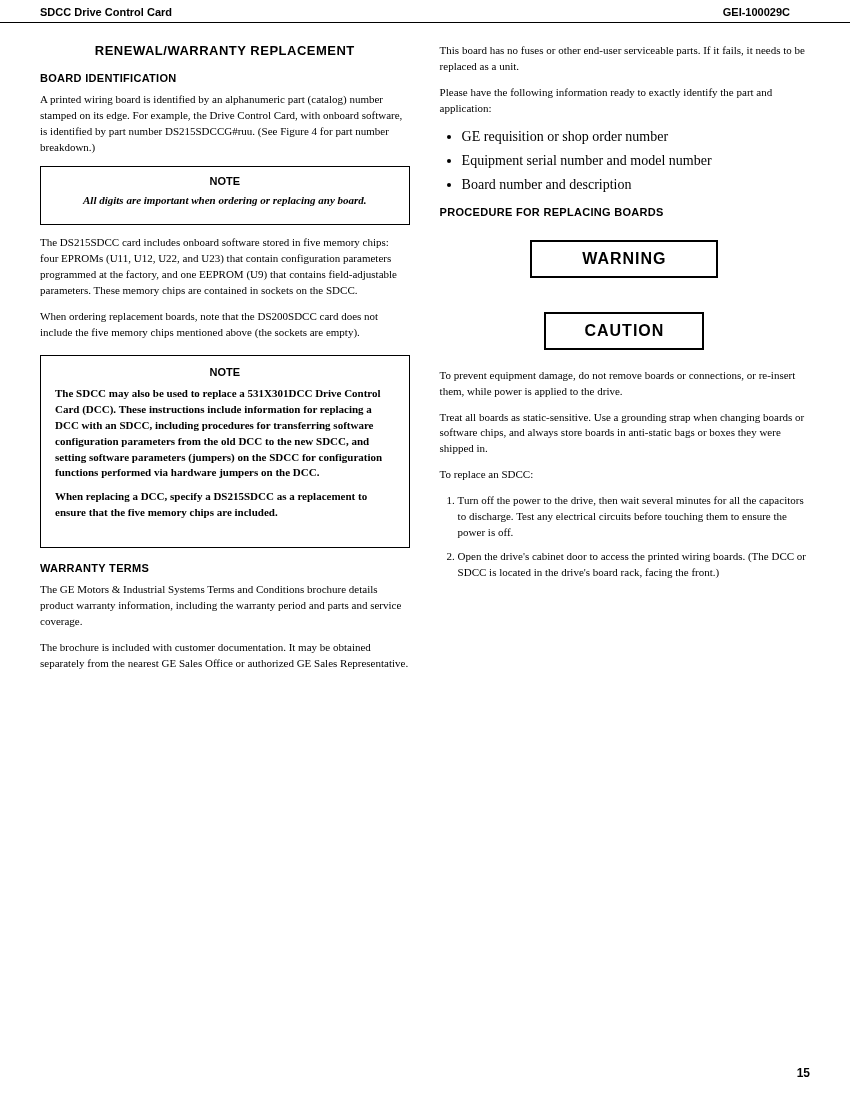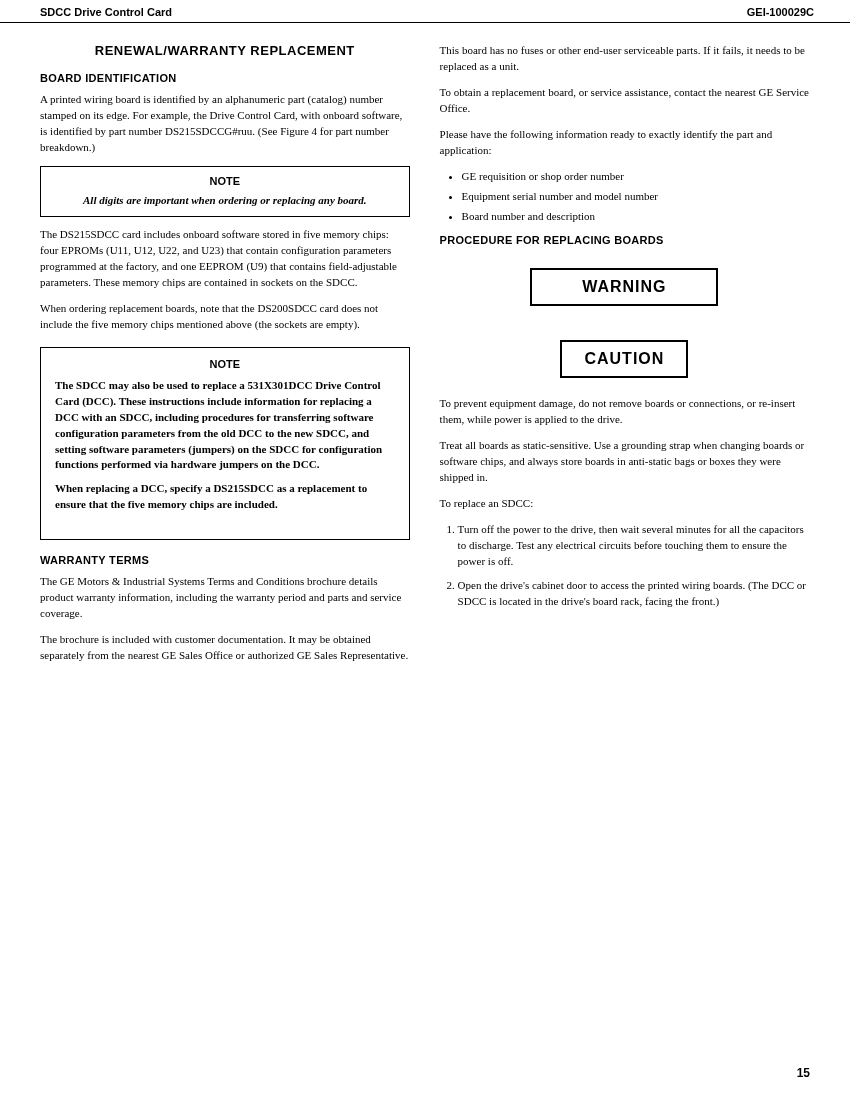--- a/index.html
+++ b/index.html
@@ -17,21 +17,21 @@
       background: #fff;
       padding: 0;
       position: relative;
     }
     
     .page-header {
       display: flex;
       justify-content: space-between;
       align-items: center;
       border-bottom: 1.5px solid #000;
-      padding: 6px 36px 4px 40px;
+      padding: 6px 60px 4px 40px;
       margin-bottom: 0;
     }
     .header-left {
       font-family: Arial, sans-serif;
       font-size: 11px;
       font-weight: bold;
     }
     .header-right {
       font-family: Arial, sans-serif;
       font-size: 11px;
@@ -94,21 +94,21 @@
       font-family: Arial, sans-serif;
       font-weight: bold;
       font-size: 11px;
       margin-bottom: 6px;
     }
     .note-box p {
       font-size: 11px;
       font-weight: bold;
       font-style: italic;
       line-height: 1.4;
-      margin-bottom: 0;
+      margin-bottom: 8px;
       text-align: center;
     }
     
     .note-box-large {
       border: 1px solid #000;
       padding: 10px 14px;
       margin: 14px 0;
     }
     .note-box-large .note-title {
       font-family: Arial, sans-serif;
@@ -140,36 +140,36 @@
       font-size: 16px;
       font-weight: bold;
       letter-spacing: 1px;
     }
     
     .caution-box {
       border: 2px solid #000;
       padding: 8px 20px;
       margin: 12px auto;
       text-align: center;
-      width: 128px;
+      width: 160px;
     }
     .caution-box .caution-title {
       font-family: Arial, sans-serif;
       font-size: 16px;
       font-weight: bold;
       letter-spacing: 1px;
     }
     
     ul.bullet-list {
       list-style: disc;
       padding-left: 22px;
       margin-bottom: 10px;
     }
     ul.bullet-list li {
-      font-size: 11px;
+      font-size: 14px;
       line-height: 1.45;
       margin-bottom: 4px;
       font-family: Liberation Serif, serif;
     }
     
     ol.numbered-list {
       list-style: decimal;
       padding-left: 18px;
       margin-bottom: 10px;
     }
@@ -219,21 +219,20 @@
         <p>The GE Motors &amp; Industrial Systems Terms and Conditions brochure details product warranty information, including the warranty period and parts and service coverage.</p>
         <p>The brochure is included with customer documentation. It may be obtained separately from the nearest GE Sales Office or authorized GE Sales Representative.</p>
       </div>
 
     </div>
 
     <div class="right-col">
 
       <div>
         <p>This board has no fuses or other end-user serviceable parts. If it fails, it needs to be replaced as a unit.</p>
-        <p>To obtain a replacement board, or service assistance, contact the nearest GE Service Office.</p>
         <p>Please have the following information ready to exactly identify the part and application:</p>
         <ul class="bullet-list">
           <li>GE requisition or shop order number</li>
           <li>Equipment serial number and model number</li>
           <li>Board number and description</li>
         </ul>
       </div>
 
       <div>
         <div class="subsection-title">PROCEDURE FOR REPLACING BOARDS</div>

